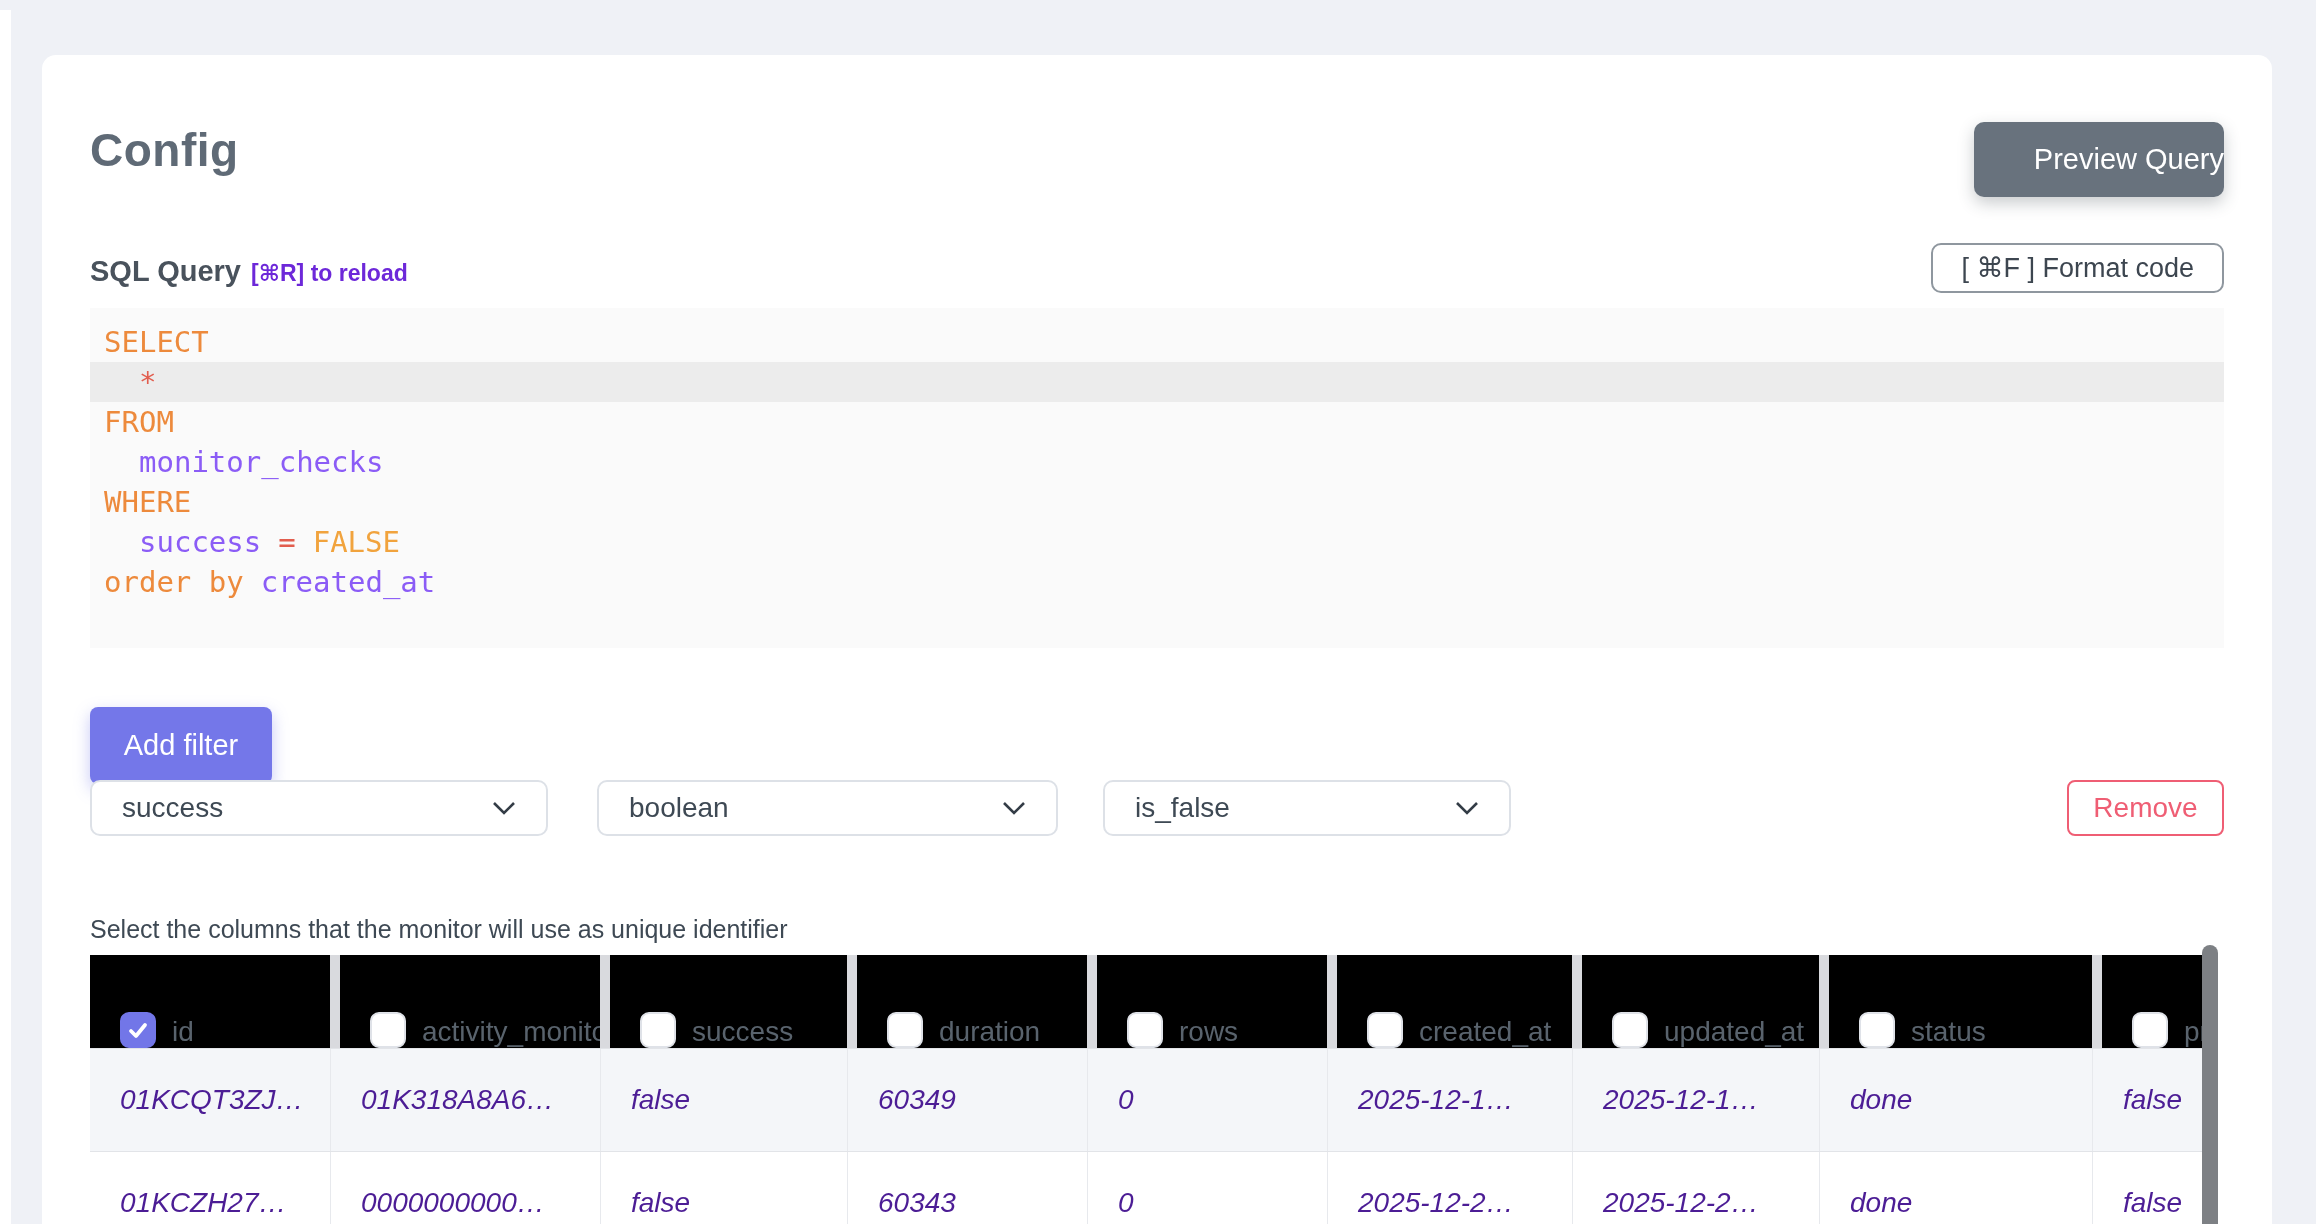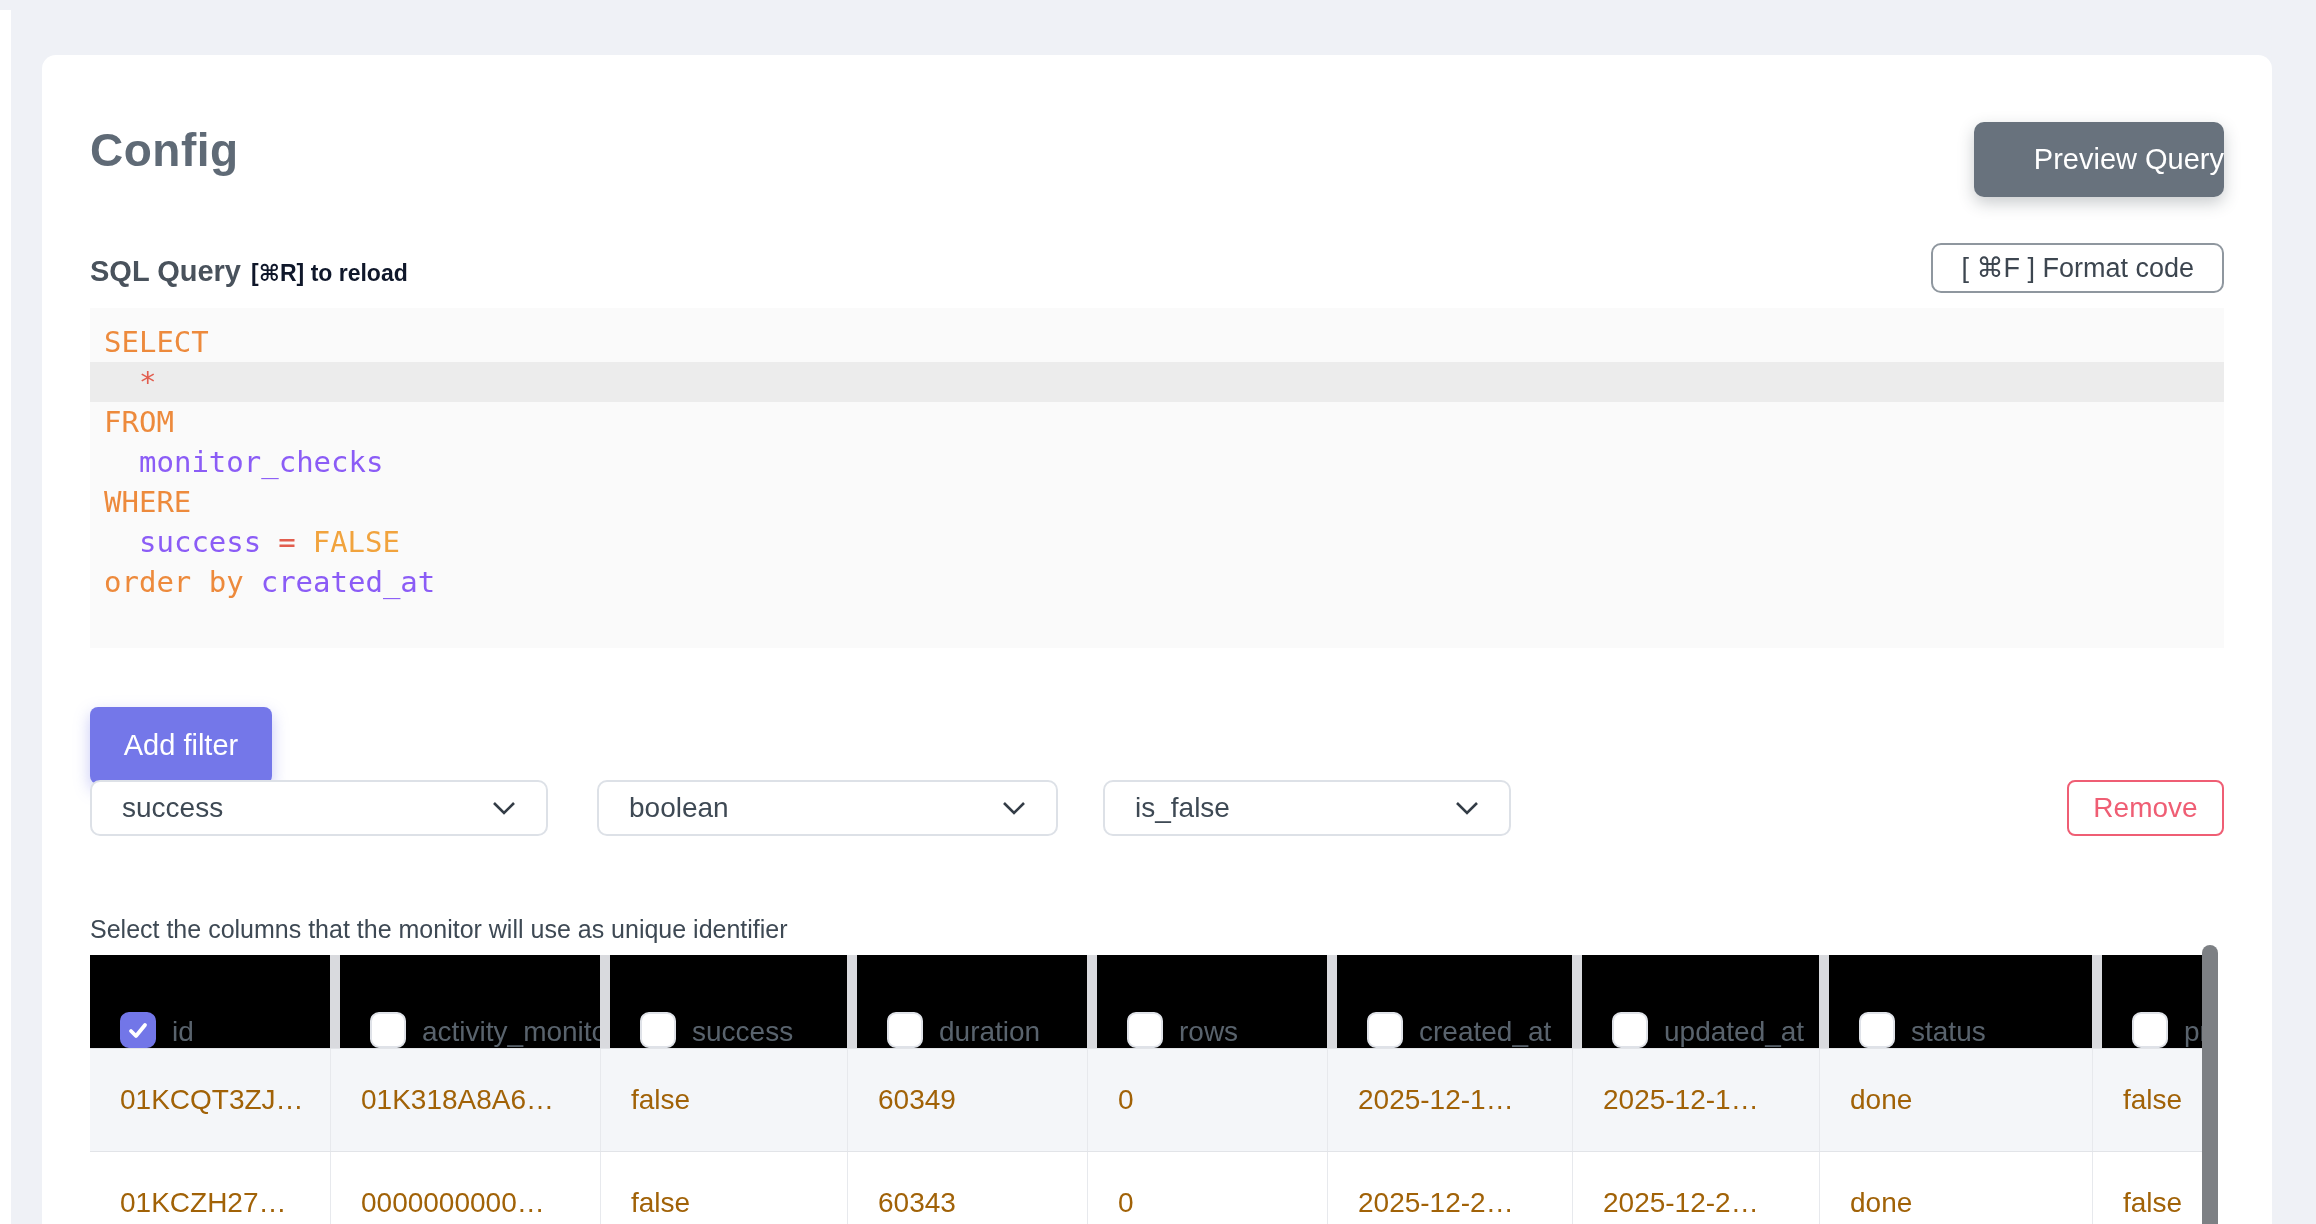--- a/index.html
+++ b/index.html
@@ -22,21 +22,21 @@
   .btn { border:none; cursor:pointer; font-family:inherit; }
   .preview-btn {
     position:absolute; right:48px; top:67px; height:75px; width:250px;
     background:#68727d; color:#ffffff; font-size:29px; border-radius:10px;
     box-shadow:0 6px 16px rgba(40,50,60,.25);
     text-align:right;
   }
   
   .sql-label-row { position:absolute; left:48px; top:200px; }
   .sql-label { font-size:29px; font-weight:700; color:#49525c; }
-  .sql-hint { font-size:23px; font-weight:600; color:#0f172a; margin-left:10px;margin-top:35px; }
+  .sql-hint { font-size:23px; font-weight:600; color:#6d28d9; margin-left:10px;margin-top:35px; }
   .format-btn {
     position:absolute; right:48px; top:188px; height:50px; padding:0 28px;
     background:#ffffff; color:#3d4650; font-size:27px;
     border:2px solid #8f979f; border-radius:10px;
   }
   
   .code-editor {
     position:absolute; left:48px; top:253px; width:2134px; height:340px;
     background:#fafafa; padding-top:14px;
     font-family:"DejaVu Sans Mono",monospace; font-size:29px; color:#4b5157;
@@ -94,22 +94,22 @@
     background:#ffffff; border:2px solid #dfe2e8; margin-right:16px;
     display:flex; align-items:center; justify-content:center; cursor:pointer;
   }
   .checkbox svg { display:none; }
   .checkbox.checked { background:#7276e8; border-color:#7276e8; }
   .checkbox.checked svg { display:block; }
   .t-row { height:103px; border-top:1px solid #e2e4e8; }
   .t-row.odd  { background:#f4f6f9; }
   .t-row.even { background:#ffffff; }
   .td {
-    display:flex; align-items:center; padding-left:30px; color:#a16207;
-    overflow:hidden; white-space:nowrap;
+    display:flex; align-items:center; padding-left:30px; color:#4c1d95;
+    overflow:hidden; white-space:nowrap;font-style:italic;
   }
   .td + .td { border-left:1px solid #e7e9ed; }
   .scroll-thumb {
     position:absolute; left:2160px; top:890px; width:16px; height:380px;
     background:#7d8084; border-radius:9px; cursor:pointer;
   }
 </style>
 </head>
 <body>
 

